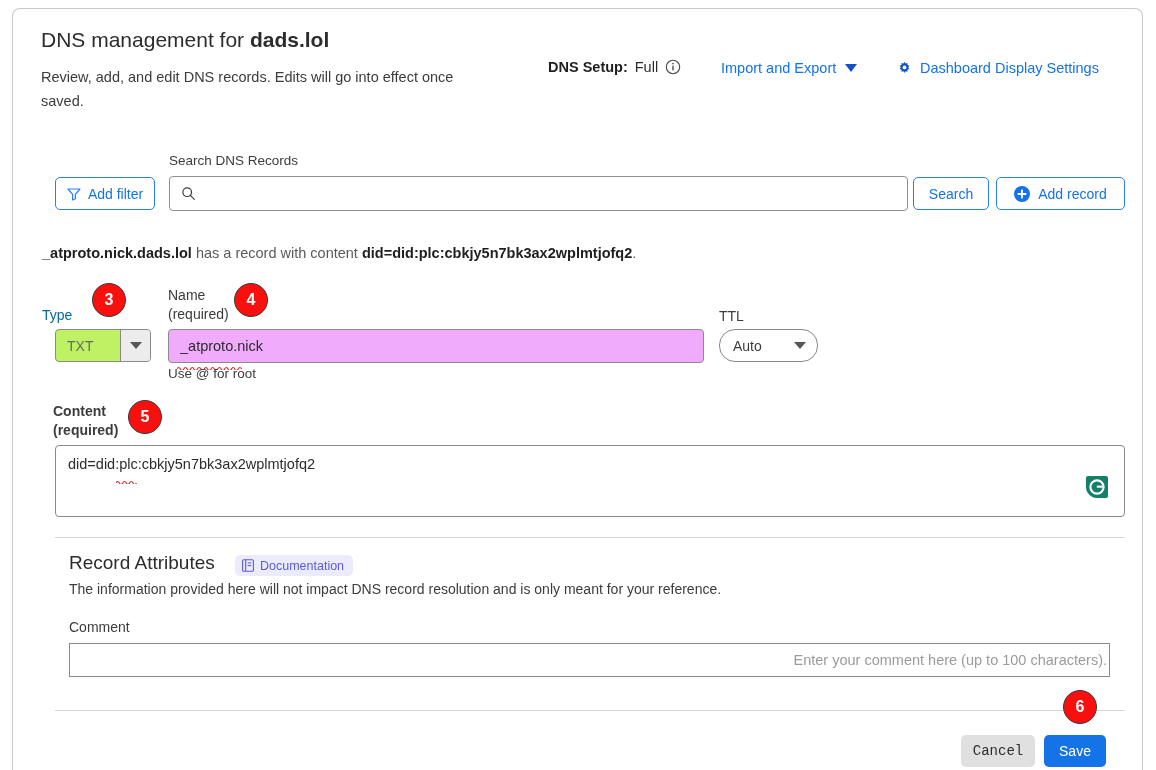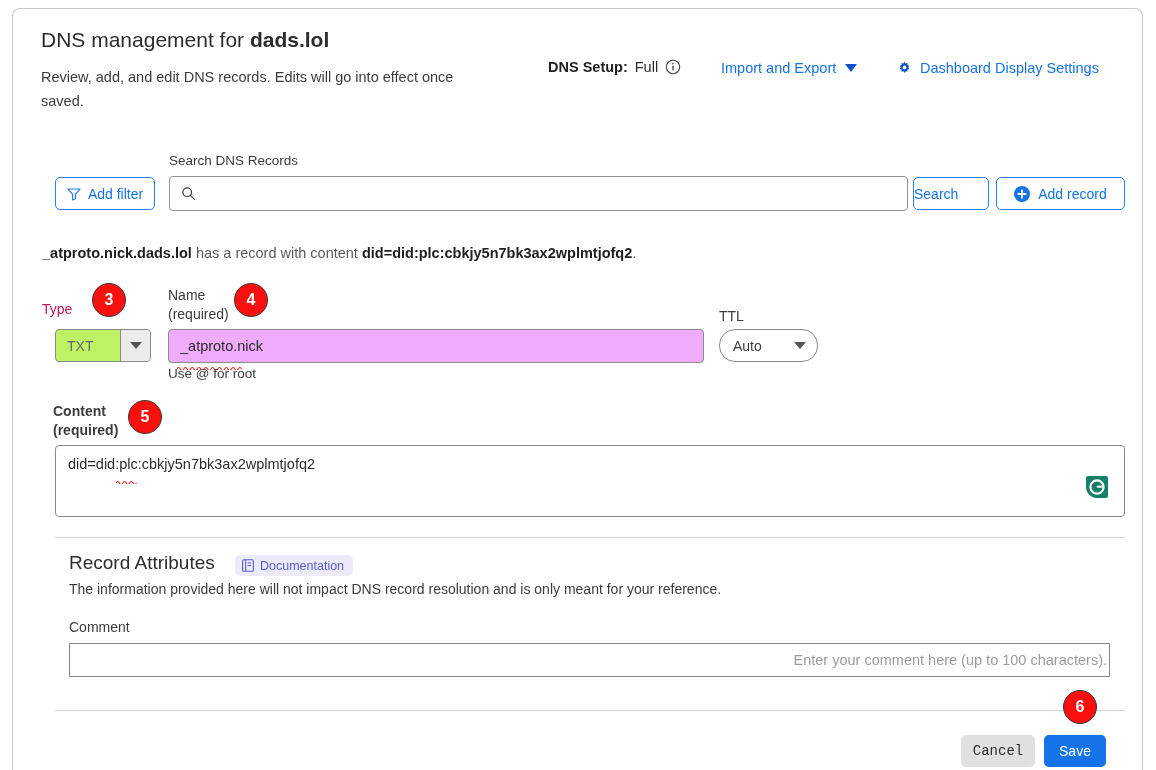--- a/index.html
+++ b/index.html
@@ -91,42 +91,42 @@
   }
   .search-glass {
     position: absolute; left: 168px; top: 177px;
     width: 15px; height: 15px; pointer-events: none;
   }
   .btn-search {
     position: absolute; left: 900px; top: 168px;
     width: 76px; height: 33px;
     border: 1px solid #2680eb; border-radius: 5px;
     background: #fff; color: #1473e6;
-    display: flex; align-items: center; justify-content: flex-start;
+    display: flex; align-items: center; justify-content: center;
     font-size: 14px; cursor: pointer;
   }
   .btn-addrecord {
     position: absolute; left: 983px; top: 168px;
     width: 129px; height: 33px;
     border: 1px solid #2680eb; border-radius: 5px;
     background: #fff; color: #1473e6;
     display: flex; align-items: center; justify-content: center; gap: 8px;
     font-size: 14px; cursor: pointer;
   }
   .plus-circle { width: 16px; height: 16px; display: block; }
 
   
   .record-summary {
     position: absolute; left: 29px; top: 236px;
     font-size: 14.5px; color: #5a5a5a;
   }
   .record-summary b { color: #1f1f1f; font-weight: 700; }
 
   
-  .lbl-type { position: absolute; left: 29px; top: 292px; font-size: 14px; color: #be185d; }
+  .lbl-type { position: absolute; left: 29px; top: 298px; font-size: 14px; color: #0369a1; }
   .sel-type {
     position: absolute; left: 42px; top: 320px;
     width: 96px; height: 33px;
     border: 1px solid #8a8a8a; border-radius: 4px;
     background: #bef264; display: flex; align-items: stretch; overflow: hidden;
     cursor: pointer;
   }
   .sel-type .txt {
     flex: 1; display: flex; align-items: center; padding-left: 11px;
     font-size: 14px; color: #6a6a6a;

